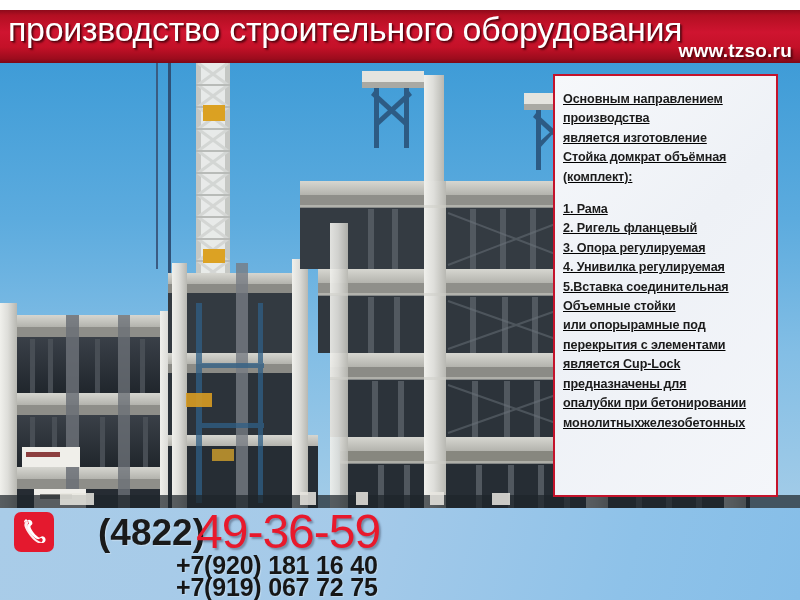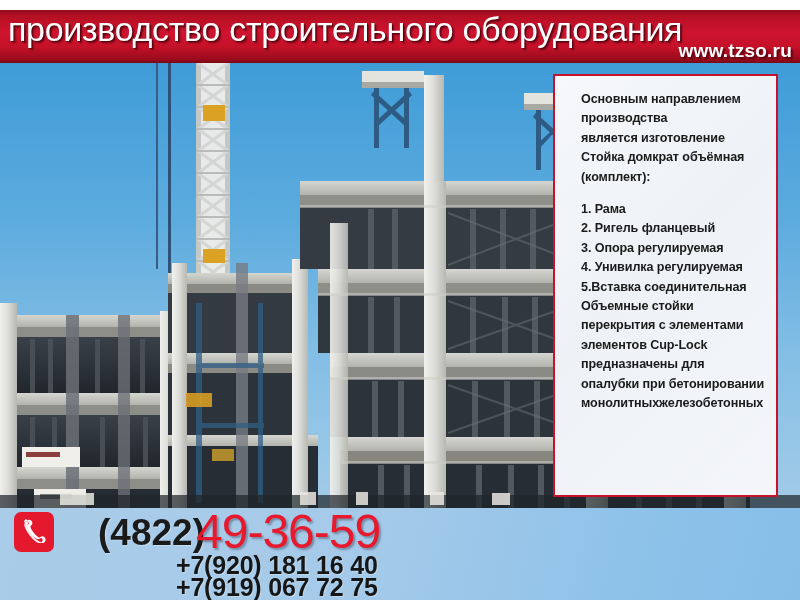--- a/index.html
+++ b/index.html
@@ -82,21 +82,22 @@
     top: 74px;
     width: 225px;
     height: 423px;
     box-sizing: border-box;
     border: 2px solid #c4132b;
     background: linear-gradient(135deg, #f6f8fb 0%, #eef1f6 45%, #f4f6fa 100%);
     z-index: 8;
     overflow: hidden;
   }
   .info-inner {
-    padding: 14px 10px 8px 26px;
+    padding: 14px 10px 8px 8px;
+    text-decoration: underline;
   }
   .info-line {
     font-size: 12.6px;
     font-weight: bold;
     color: #1b1b1b;
     line-height: 19.4px;
     white-space: nowrap;
     letter-spacing: -0.1px;
   }
   .info-line.gap { height: 13px; }
@@ -420,22 +421,23 @@
       <div class="info-line">является изготовление</div>
       <div class="info-line">Стойка домкрат объёмная</div>
       <div class="info-line">(комплект):</div>
       <div class="info-line gap"></div>
       <div class="info-line">1. Рама</div>
       <div class="info-line">2. Ригель фланцевый</div>
       <div class="info-line">3. Опора регулируемая</div>
       <div class="info-line">4. Унивилка регулируемая</div>
       <div class="info-line">5.Вставка соединительная</div>
       <div class="info-line">Объемные стойки</div>
+      <div class="info-line">или опорырамные под</div>
       <div class="info-line">перекрытия с элементами</div>
-      <div class="info-line">элементов Cup-Lock</div>
+      <div class="info-line">является Cup-Lock</div>
       <div class="info-line">предназначены для</div>
       <div class="info-line">опалубки при бетонировании</div>
       <div class="info-line">монолитныхжелезобетонных</div>
     </div>
   </div>
 
   <div class="footer"></div>
 
   <div class="phone-icon">
     <svg viewBox="0 0 26 28">

